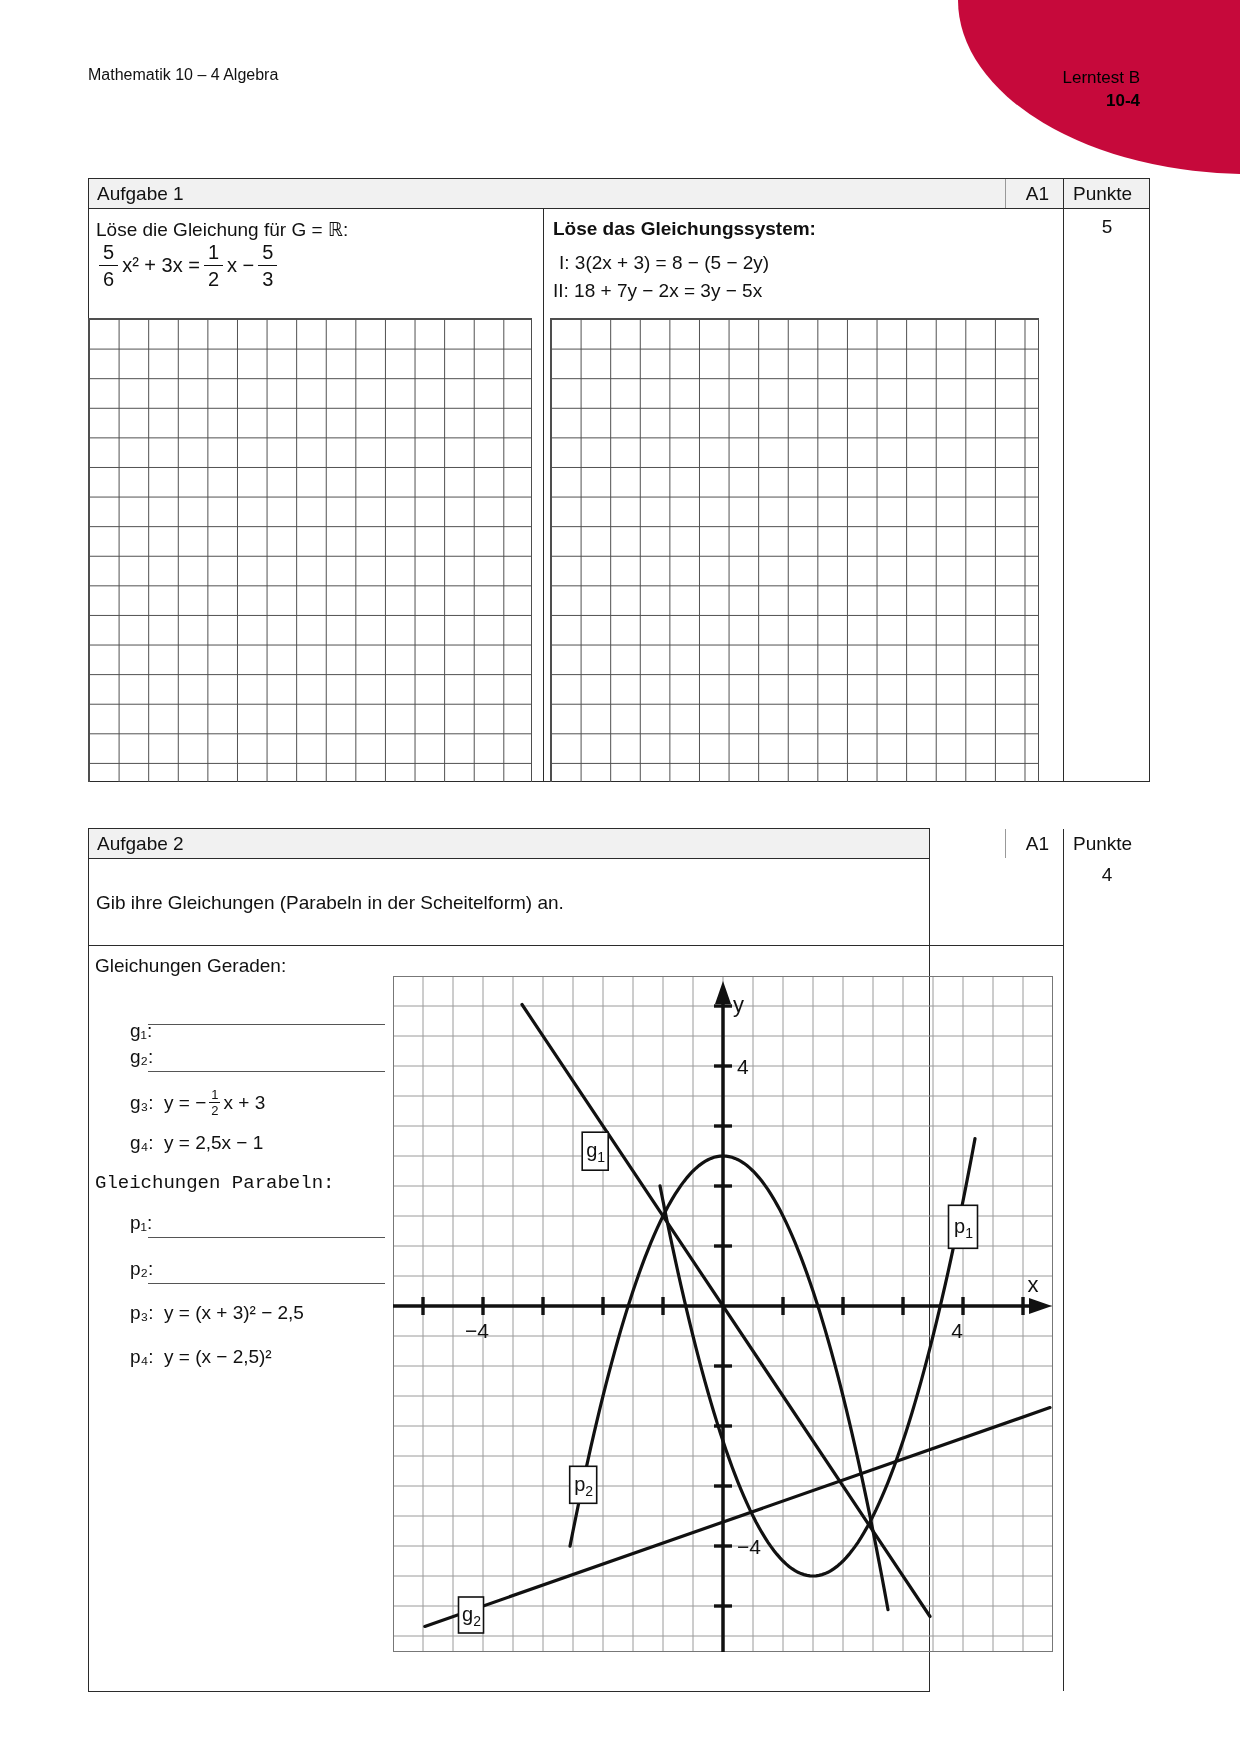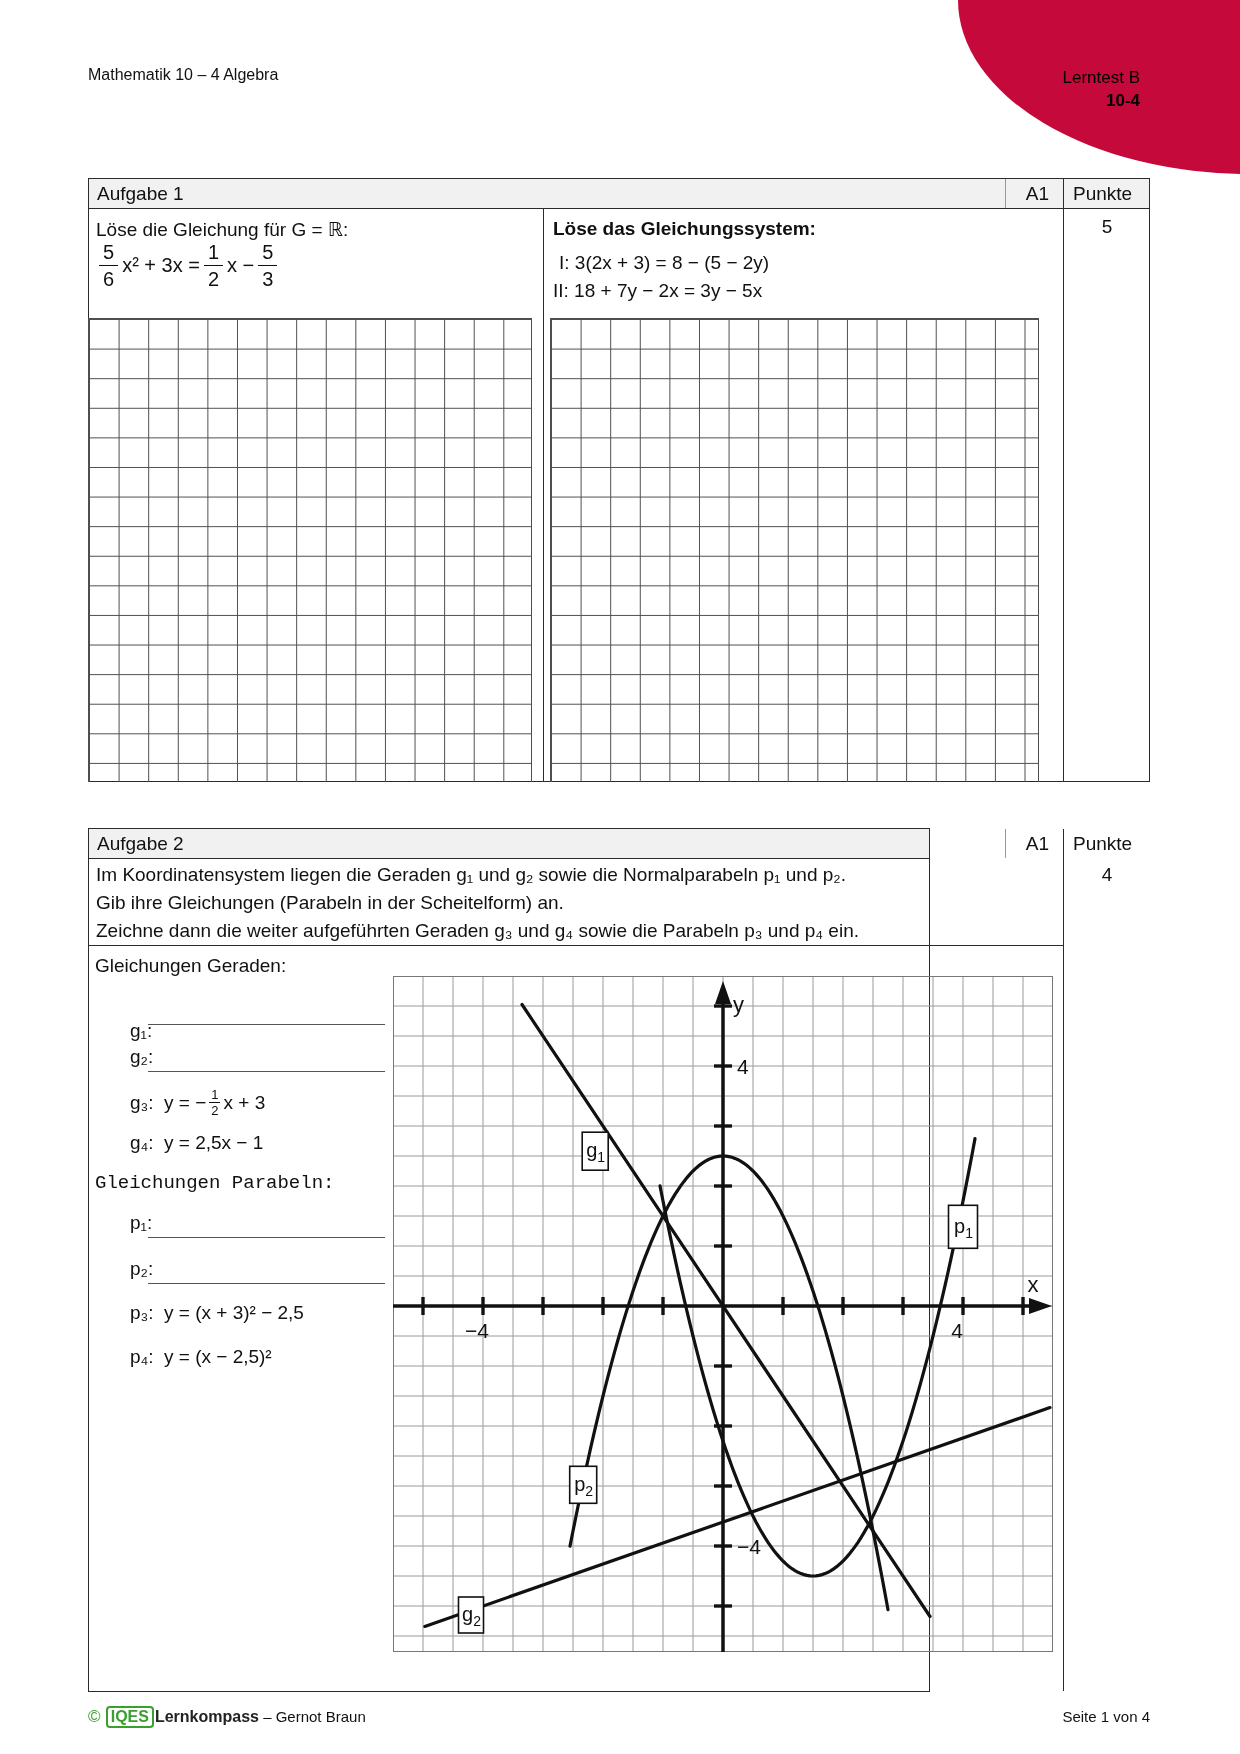--- a/index.html
+++ b/index.html
@@ -103,23 +103,21 @@
   <div class="tbl-border" style="left:88px;top:828px;width:842px;height:864px;">
     <div class="hdr-row">
       <div class="hdr-title">Aufgabe 2</div>
       <div class="hdr-a1" style="left:916px;">A1</div>
       <div class="hdr-punkte" style="left:975px;">Punkte</div>
     </div>
     <div class="vline-light" style="left:916px;top:0;height:29px;"></div>
     <div class="vline" style="left:974px;top:0;height:862px;"></div>
     <div class="points-val" style="left:975px;top:35px;">4</div>
 
-    <div class="cell-text" style="left:7px;top:35px;">Im Koordinatensystem liegen die Geraden g₁ und g₂ sowie die Normalparabeln p₁ und p₂.</div>
     <div class="cell-text" style="left:7px;top:63px;">Gib ihre Gleichungen (Parabeln in der Scheitelform) an.</div>
-    <div class="cell-text" style="left:7px;top:91px;">Zeichne dann die weiter aufgeführten Geraden g₃ und g₄ sowie die Parabeln p₃ und p₄ ein.</div>
     <div class="hline" style="left:0;top:116px;width:974px;"></div>
   </div>
 
   <div class="sec-head" style="left:95px;top:955px;">Gleichungen Geraden:</div>
 
   <div class="eq-row" style="left:130px;top:1020px;">
     <span class="eq-label">g₁:</span>
   </div>
   <div class="blank-line" style="left:148px;top:1024px;"></div>
 
@@ -250,22 +248,14 @@
       <rect x="189.2" y="156.2" width="26" height="38" fill="#fff" stroke="#111" stroke-width="1.6"></rect>
       <text x="193.2" y="181.2" font-size="20" fill="#111"><tspan>g</tspan><tspan dy="5" font-size="14">1</tspan></text>
       <rect x="65.5" y="621.0" width="25" height="36" fill="#fff" stroke="#111" stroke-width="1.6"></rect>
       <text x="69.0" y="645.0" font-size="20" fill="#111"><tspan>g</tspan><tspan dy="5" font-size="14">2</tspan></text>
       <rect x="555.5" y="229.3" width="29" height="43" fill="#fff" stroke="#111" stroke-width="1.6"></rect>
       <text x="561.0" y="256.8" font-size="20" fill="#111"><tspan>p</tspan><tspan dy="5" font-size="14">1</tspan></text>
       <rect x="176.7" y="490.3" width="27" height="37" fill="#fff" stroke="#111" stroke-width="1.6"></rect>
       <text x="181.2" y="514.8" font-size="20" fill="#111"><tspan>p</tspan><tspan dy="5" font-size="14">2</tspan></text>
     </svg>
 
-  <div class="footer">
-    <div class="logo-line">
-      <span id="f-copy" style="font-size: 17px; color: rgb(57, 160, 46);">©</span>
-      <span class="iqes-box" style="color: rgb(57, 160, 46); border-color: rgb(57, 160, 46);">IQES</span><span class="lernkompass">Lernkompass</span>
-      <span>– Gernot Braun</span>
-    </div>
-    <div class="page-num">Seite 1 von 4</div>
-  </div>
 
 </div>
 
 </body></html>

